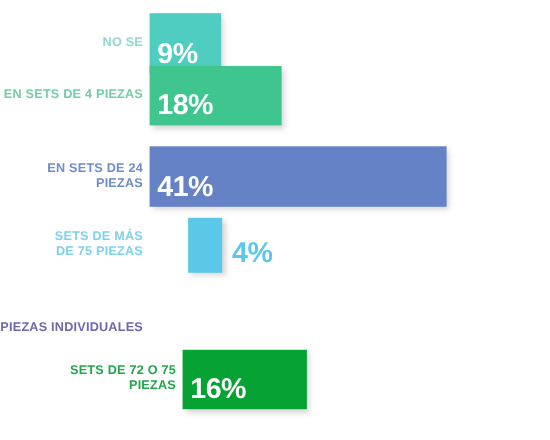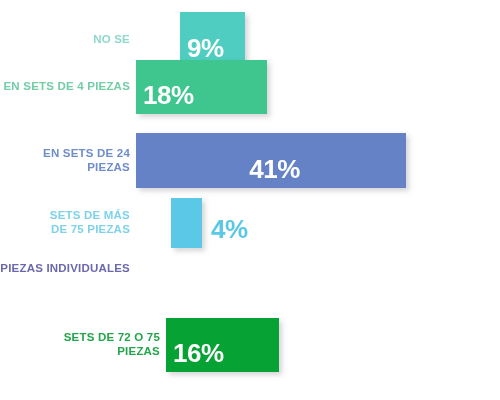--- a/index.html
+++ b/index.html
@@ -78,53 +78,53 @@
     padding-left: 9px;
     padding-bottom: 6px;
     align-self: flex-end;
   }
 </style>
 </head>
 <body>
 
 <div id="chart">
 
-<div class="row" style="top: 12px; height: 55px; gap: 44px;">
+<div class="row" style="top: 12px; height: 55px;">
       <div class="label" style="color: rgb(143, 216, 207);">NO SE</div>
       <div class="bar-wrap">
         <div class="bar" style="width: 65px; background: rgb(78, 205, 192);">
           <div class="value inside" style="color: rgb(255, 255, 255);">9%</div>
         </div>
       </div>
     </div>
     <div class="row" style="top: 60px; height: 54px;">
       <div class="label" style="color: rgb(115, 205, 166);">EN SETS DE 4 PIEZAS</div>
       <div class="bar-wrap">
-        <div class="bar" style="width: 131px; background: rgb(63, 198, 143);">
+        <div class="bar" style="width: 120px; background: rgb(63, 198, 143);">
           <div class="value inside" style="color: rgb(255, 255, 255);">18%</div>
         </div>
       </div>
     </div>
     <div class="row" style="top: 133px; height: 55px;">
       <div class="label" style="color: rgb(111, 140, 203);">EN SETS DE 24 PIEZAS</div>
       <div class="bar-wrap">
-        <div class="bar" style="width: 270px; background: rgb(101, 130, 199); justify-content: center;">
+        <div class="bar" style="width: 270px; background: rgb(101, 130, 199);">
           <div class="value inside" style="color: rgb(255, 255, 255);">41%</div>
         </div>
       </div>
     </div>
     <div class="row" style="top: 198px; height: 50px; gap: 35px;">
       <div class="label" style="color: rgb(126, 210, 234);">SETS DE MÁS
 DE 75 PIEZAS</div>
       <div class="bar-wrap">
         <div class="bar" style="width: 31px; background: rgb(91, 200, 232);"></div>
         <div class="value outside" style="color: rgb(91, 200, 232);">4%</div>
       </div>
     </div>
-    <div class="row" style="top: 242px; height: 54px;">
+    <div class="row" style="top: 272px; height: 54px;">
       <div class="label" style="color: rgb(109, 104, 173);">PIEZAS INDIVIDUALES</div>
     </div>
     <div class="row" style="top: 318px; height: 54px; padding-left: 30px;">
       <div class="label" style="color: rgb(33, 166, 74);">SETS DE 72 O 75 PIEZAS</div>
       <div class="bar-wrap">
         <div class="bar" style="width: 113px; background: rgb(6, 163, 52);">
           <div class="value inside" style="color: rgb(255, 255, 255);">16%</div>
         </div>
       </div>
     </div>

